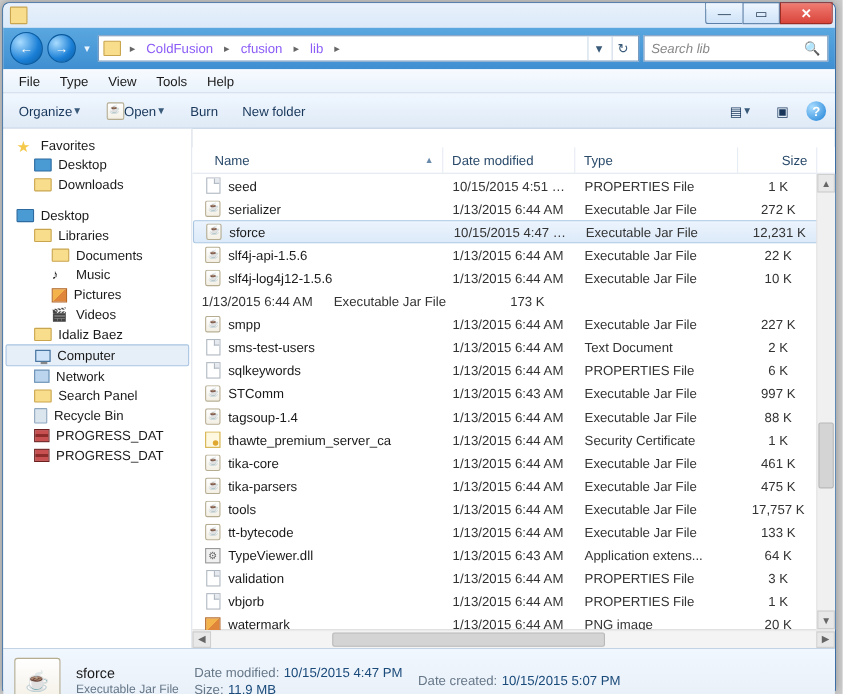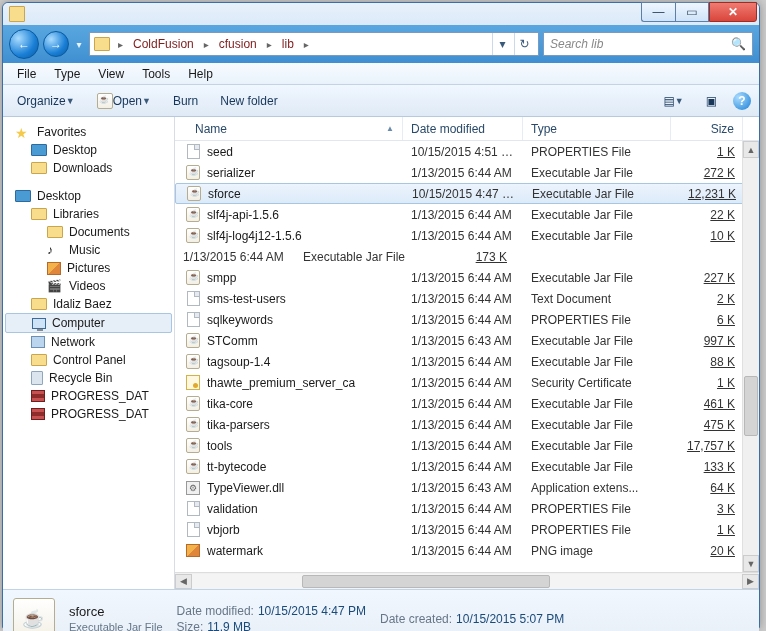--- a/index.html
+++ b/index.html
@@ -16,25 +16,25 @@
 .winctrl.max { background: linear-gradient(#eef6ff,#cfe3f8); }
 .winctrl.close { width: 48px; background: linear-gradient(#f07b72,#d9453b); color: #fff; border-color: #9c2d25; border-radius: 0 0 3px 0; font-size: 14px; font-weight: bold;}
 
 
 .navbar { background: linear-gradient(#5aa7e0,#3f8fd1); height: 38px; display: flex; align-items: center; padding: 4px 6px; gap: 4px; }
 .navbtn { width: 30px; height: 30px; border-radius: 50%; background: radial-gradient(circle at 30% 30%, #a9dcff, #1a7fd6 60%, #0a5a9e); border: 1px solid #0a5a9e; display: flex; align-items: center; justify-content: center; color: #fff; font-size: 16px; }
 .navbtn.fwd { width: 26px; height: 26px; }
 .dropdownarrow { color: #e8f4ff; width: 12px; text-align:center; font-size:10px;}
 .addressbar { flex: 1; height: 24px; background: #fff; border: 1px solid #7a9ac0; display: flex; align-items: center; padding: 0 4px; gap: 4px; }
 .pathicon { width: 16px; height: 14px; background: #f8dd8c; border: 1px solid #c9a54d; border-radius: 1px; }
-.pathseg { color: #7f1d1d; padding: 0 2px; }
+.pathseg { color: #8b5cf6; padding: 0 2px; }
 .pathchev { color: #666; font-size: 10px; padding: 0 4px; }
 .addr-right { display: flex; align-items: center; gap:2px; }
 .addr-dd, .addr-refresh { width: 20px; height: 22px; border-left: 1px solid #ccd9e8; display:flex;align-items:center;justify-content:center; color:#3a5a7a; font-size:12px;}
-.searchbox { width: 210px; height: 24px; background: #fff; border: 1px solid #7a9ac0; display: flex; align-items: center; padding: 0 6px; color: #888; font-style: italic; }
+.searchbox { width: 168px; height: 24px; background: #fff; border: 1px solid #7a9ac0; display: flex; align-items: center; padding: 0 6px; color: #888; font-style: italic; }
 .searchbox .sicon { margin-left: auto; font-style: normal; color: #5a7a9a; }
 
 
 .menubar { height: 22px; background: linear-gradient(#f7fbff,#e9f2fb); border-bottom: 1px solid #c3d3e6; display: flex; align-items: center; padding: 0 6px; gap: 2px; }
 .menuitem { padding: 2px 8px; color: #1a1a1a; }
 
 
 .toolbar { height: 32px; background: linear-gradient(#f0f7ff,#dfeaf6); border-bottom: 1px solid #b7c9de; display: flex; align-items: center; padding: 0 8px; gap: 10px; }
 .tbtn { display: flex; align-items: center; gap: 0; color: #17365a; padding: 2px 6px; }
 .tbtn .dd { font-size: 9px; color: #3a5a7a; }
@@ -54,37 +54,37 @@
 .ico-star{color:#f5c94b;font-size:14px;}
 .ico-desktop{width:16px;height:12px;background:#4a9ad4;border:1px solid #2c6aa0;border-radius:1px;}
 .ico-folder{width:16px;height:12px;background:#f8dd8c;border:1px solid #c9a54d;border-radius:1px;}
 .ico-monitor{width:14px;height:11px;border:1px solid #3b6a98;background:#cfe3f8;display:inline-block;position:relative;}
 .ico-monitor:after{content:"";position:absolute;left:4px;bottom:-3px;width:6px;height:2px;background:#888;}
 .ico-net{width:14px;height:12px;background:#bcd5ee;border:1px solid #6a8fb3;}
 .ico-trash{width:12px;height:14px;background:#dbe5ee;border:1px solid #8ea7bf;border-radius:1px;}
 .ico-archive{width:14px;height:12px;background:linear-gradient(#c95050 33%,#8e2c2c 33% 66%,#c95050 66%);border:1px solid #6b1f1f;}
 
 
-.filepane { flex: 1; background: #fff; position: relative; display:flex; flex-direction:column;}
+.filepane { flex: 1; background: #fff; position: relative; display:flex; flex-direction:column;margin-top:17px;}
 .fileheaders { display: flex; border-bottom: 1px solid #e1e7ef; background: #fff; height: 24px; }
 .fh { padding: 4px 8px; color: #2a4a6a; border-right: 1px solid #e6ecf3; display:flex; align-items:center; gap:4px; }
 .fh.name { width: 228px; padding-left: 20px;}
 .fh.date { width: 120px; }
 .fh.type { width: 148px; }
 .fh.size { width: 72px; text-align:center; justify-content:flex-end;}
 .sortarrow{font-size:8px;color:#6a8aac;}
 
 .filelist { flex:1; overflow-y: auto; overflow-x: auto; }
 .frow { display: flex; align-items: center; height: 21px; padding: 0; }
 .frow.sel { background: linear-gradient(#ecf4fd,#dceaf9); border: 1px solid #a8c5e2; border-radius: 2px; }
 .fc { overflow: hidden; text-overflow: ellipsis; white-space: nowrap; padding: 0 8px; color: #1a1a1a;}
 .fc.name { width: 228px; display:flex; align-items:center; gap:6px; padding-left:10px;}
 .fc.date { width: 120px; color:#333;}
 .fc.type { width: 148px; color:#333;}
-.fc.size { width: 72px; text-align: right; color:#333;text-decoration:underline;}
+.fc.size { width: 72px; text-align: center; color:#333;}
 .ficon { width:16px; height:16px; display:inline-flex; align-items:center; justify-content:center; flex-shrink:0;}
 .fi-page{width:13px;height:15px;background:#fff;border:1px solid #b0b8c2;position:relative;}
 .fi-page:before{content:"";position:absolute;top:0;right:0;width:4px;height:4px;background:#e6eaef;border-left:1px solid #b0b8c2;border-bottom:1px solid #b0b8c2;}
 .fi-jar{width:14px;height:15px;background:linear-gradient(#fff,#f3efe4);border:1px solid #b6ad91;border-radius:2px;position:relative;}
 .fi-jar:after{content:"☕";position:absolute;top:1px;left:2px;font-size:8px;color:#c0633b;}
 .fi-cert{width:14px;height:15px;background:#fff8e1;border:1px solid #d4b24a;position:relative;}
 .fi-cert:after{content:"";position:absolute;right:1px;bottom:1px;width:5px;height:5px;background:#e0a82e;border-radius:50%;}
 .fi-dll{width:14px;height:14px;background:#f0f0f0;border:1px solid #999;display:flex;align-items:center;justify-content:center;}
 .fi-dll:after{content:"⚙";font-size:9px;color:#666;}
 .fi-img{width:14px;height:13px;background:linear-gradient(135deg,#f4b24a 50%,#e0863a 50%);border:1px solid #b56a2a;}
@@ -249,21 +249,21 @@
         <div class="sb-item indent1 sel">
             <span class="sb-icon ico-monitor"></span>
             <span>Computer</span>
           </div>
         <div class="sb-item indent1">
             <span class="sb-icon ico-net"></span>
             <span>Network</span>
           </div>
         <div class="sb-item indent1">
             <span class="sb-icon ico-folder"></span>
-            <span>Control Panel</span>
+            <span>Search Panel</span>
           </div>
         <div class="sb-item indent1">
             <span class="sb-icon ico-trash"></span>
             <span>Recycle Bin</span>
           </div>
         <div class="sb-item indent1">
             <span class="sb-icon ico-archive"></span>
             <span>PROGRESS_DAT</span>
           </div>
         <div class="sb-item indent1">

